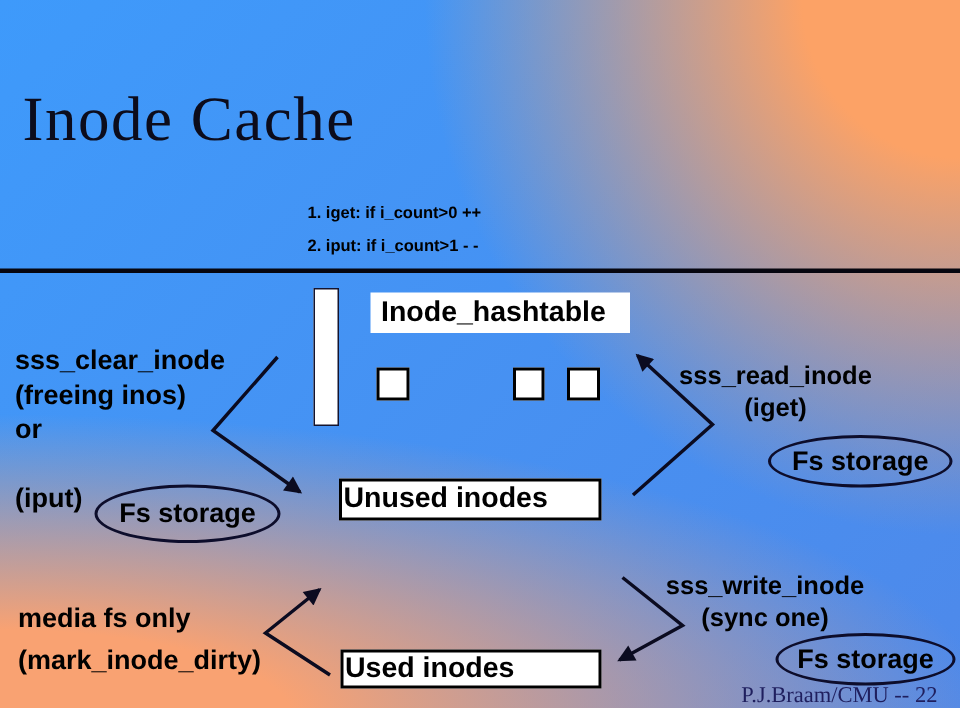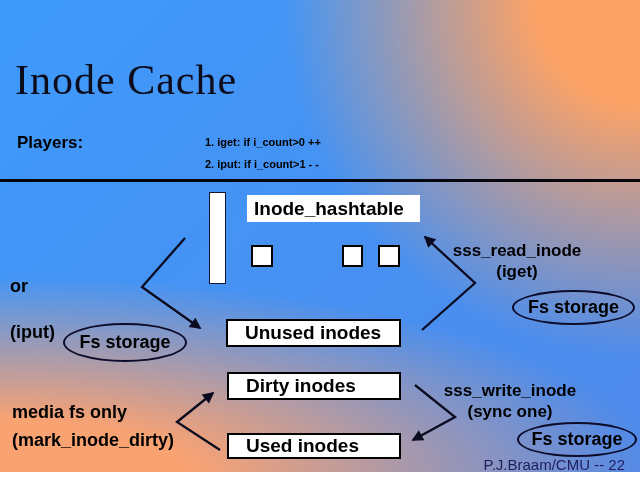--- a/index.html
+++ b/index.html
@@ -32,73 +32,71 @@
     background:#fff;color:#000;font-weight:bold;
     display:flex;align-items:center;
     box-sizing:border-box;
   }
   #hashbar{left:209px;top:192px;width:15px;height:90px;background:#fff;border:1px solid #14142e;}
   #hashtable-box{left:247px;top:195px;width:173px;height:27px;font-size:19px;padding-left:7px;}
   .sq{background:#fff;border:2px solid #000;box-sizing:border-box;}
   #sq1{left:251px;top:245px;width:22px;height:22px;}
   #sq2{left:342px;top:245px;width:21px;height:22px;}
   #sq3{left:378px;top:245px;width:22px;height:22px;}
-  .listbox{border:2px solid #000;font-size:19px;padding-left:17px;}
+  .listbox{border:2px solid #000;font-size:19px;padding-left:1px;}
   #unused-box{left:226px;top:319px;width:175px;height:28px;}
   #dirty-box{left:227px;top:372px;width:174px;height:28px;}
   #used-box{left:227px;top:433px;width:174px;height:26px;}
   #left-note{left:10px;top:229px;font-size:18px;line-height:23px;font-weight:bold;color:#000;}
   .ellipse{
     border:2px solid #0d0d2b;border-radius:50%;
     display:flex;align-items:center;justify-content:center;
     font-weight:bold;font-size:18px;color:#000;
     box-sizing:border-box;background:transparent;
   }
   #fs1{left:63px;top:323px;width:124px;height:39px;}
   #fs2{left:512px;top:290px;width:123px;height:35px;}
   #fs3{left:517px;top:422px;width:120px;height:35px;}
   .rlabel{text-align:center;font-weight:bold;color:#000;font-size:17px;line-height:21px;}
   #read-label{right:33px;top:240px;width:180px;}
   #write-label{right:40px;top:380px;width:180px;}
   #media-1{left:12px;top:402px;font-size:18px;}
   #media-2{left:12px;top:430px;font-size:18px;}
   #footer{
     right:15px;top:456px;
-    font-family:Liberation Sans, sans-serif;
+    font-family:Liberation Serif, serif;
     font-size:15px;color:#1f1f5e;
   }
   #arrows{left:0;top:0;width:640px;height:480px;pointer-events:none;}
 </style>
 </head>
 <body>
 
 <div id="slide">
 
   <div id="title" class="abs">Inode Cache</div>
 
-  <div id="players" class="abs b">Players:</div>
 
   <div id="list-left" class="abs b numlist"><span>1. iget: if i_count&gt;0 ++</span><br><span>2. iput: if i_count&gt;1 - -</span></div>
 
 
   <div id="rule" class="abs"></div>
 
   <div id="hashbar" class="abs"></div>
 
   <div id="hashtable-box" class="abs whitebox">Inode_hashtable</div>
 
   <div id="sq1" class="abs sq"></div>
   <div id="sq2" class="abs sq"></div>
   <div id="sq3" class="abs sq"></div>
 
   <div id="unused-box" class="abs whitebox listbox">Unused inodes</div>
-  <div id="dirty-box" class="abs whitebox listbox">Dirty inodes</div>
   <div id="used-box" class="abs whitebox listbox">Used inodes</div>
 
-  <div id="left-note" class="abs"><br><br><span>or</span><br><br><span>(iput)</span></div>
+  <div id="left-note" class="abs"><span>sss_clear_inode</span><br><span>(freeing inos)</span><br><span>or</span><br><br><span>(iput)</span></div>
 
   <div id="fs1" class="abs ellipse">Fs storage</div>
   <div id="fs2" class="abs ellipse">Fs storage</div>
   <div id="fs3" class="abs ellipse">Fs storage</div>
 
   <div id="read-label" class="abs rlabel"><span>sss_read_inode</span><br><span>(iget)</span></div>
 
   <div id="write-label" class="abs rlabel"><span>sss_write_inode</span><br><span>(sync one)</span></div>
 
   <div id="media-1" class="abs b">media fs only</div>

